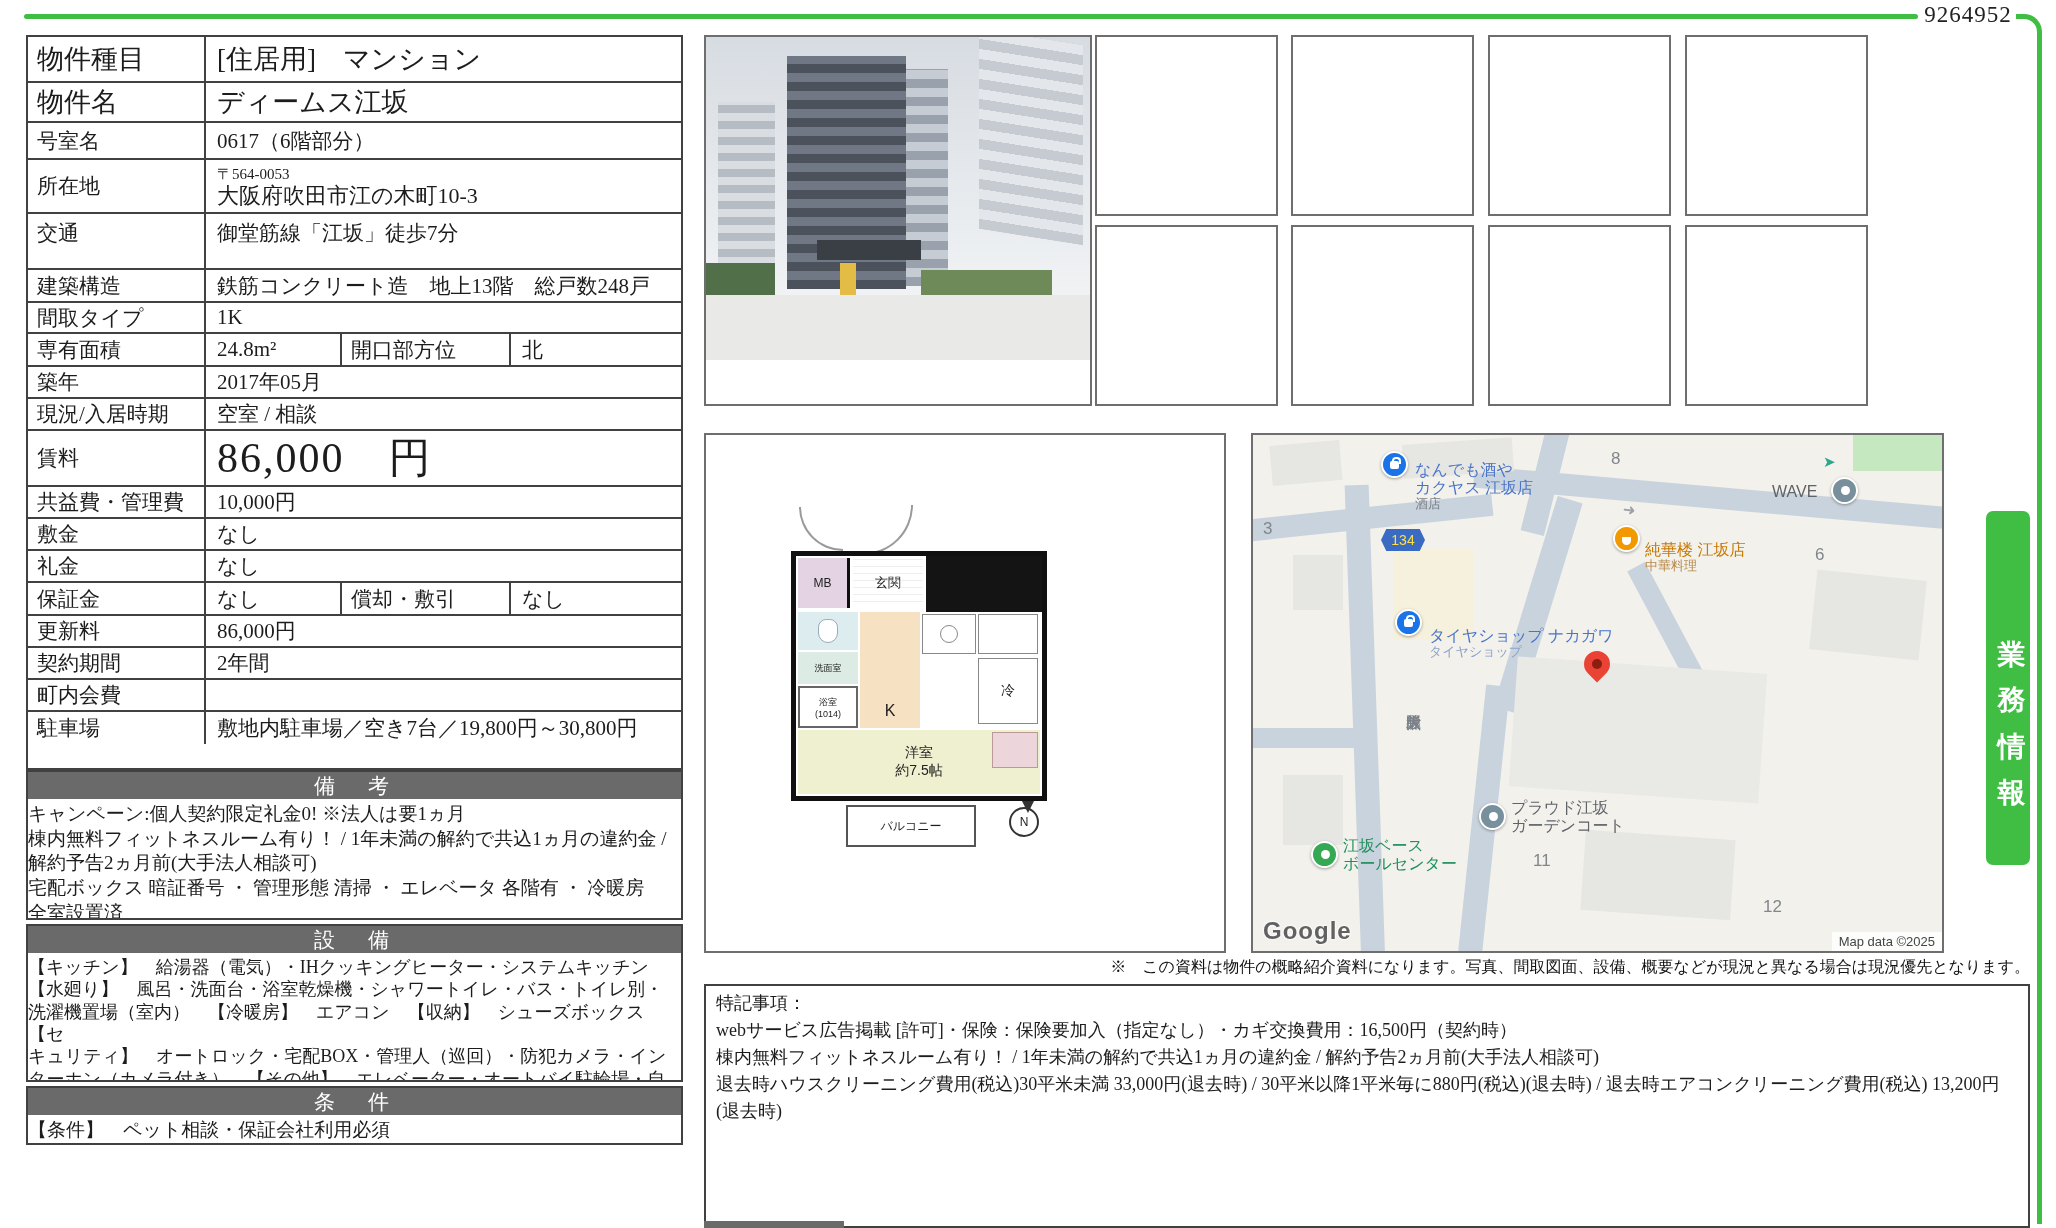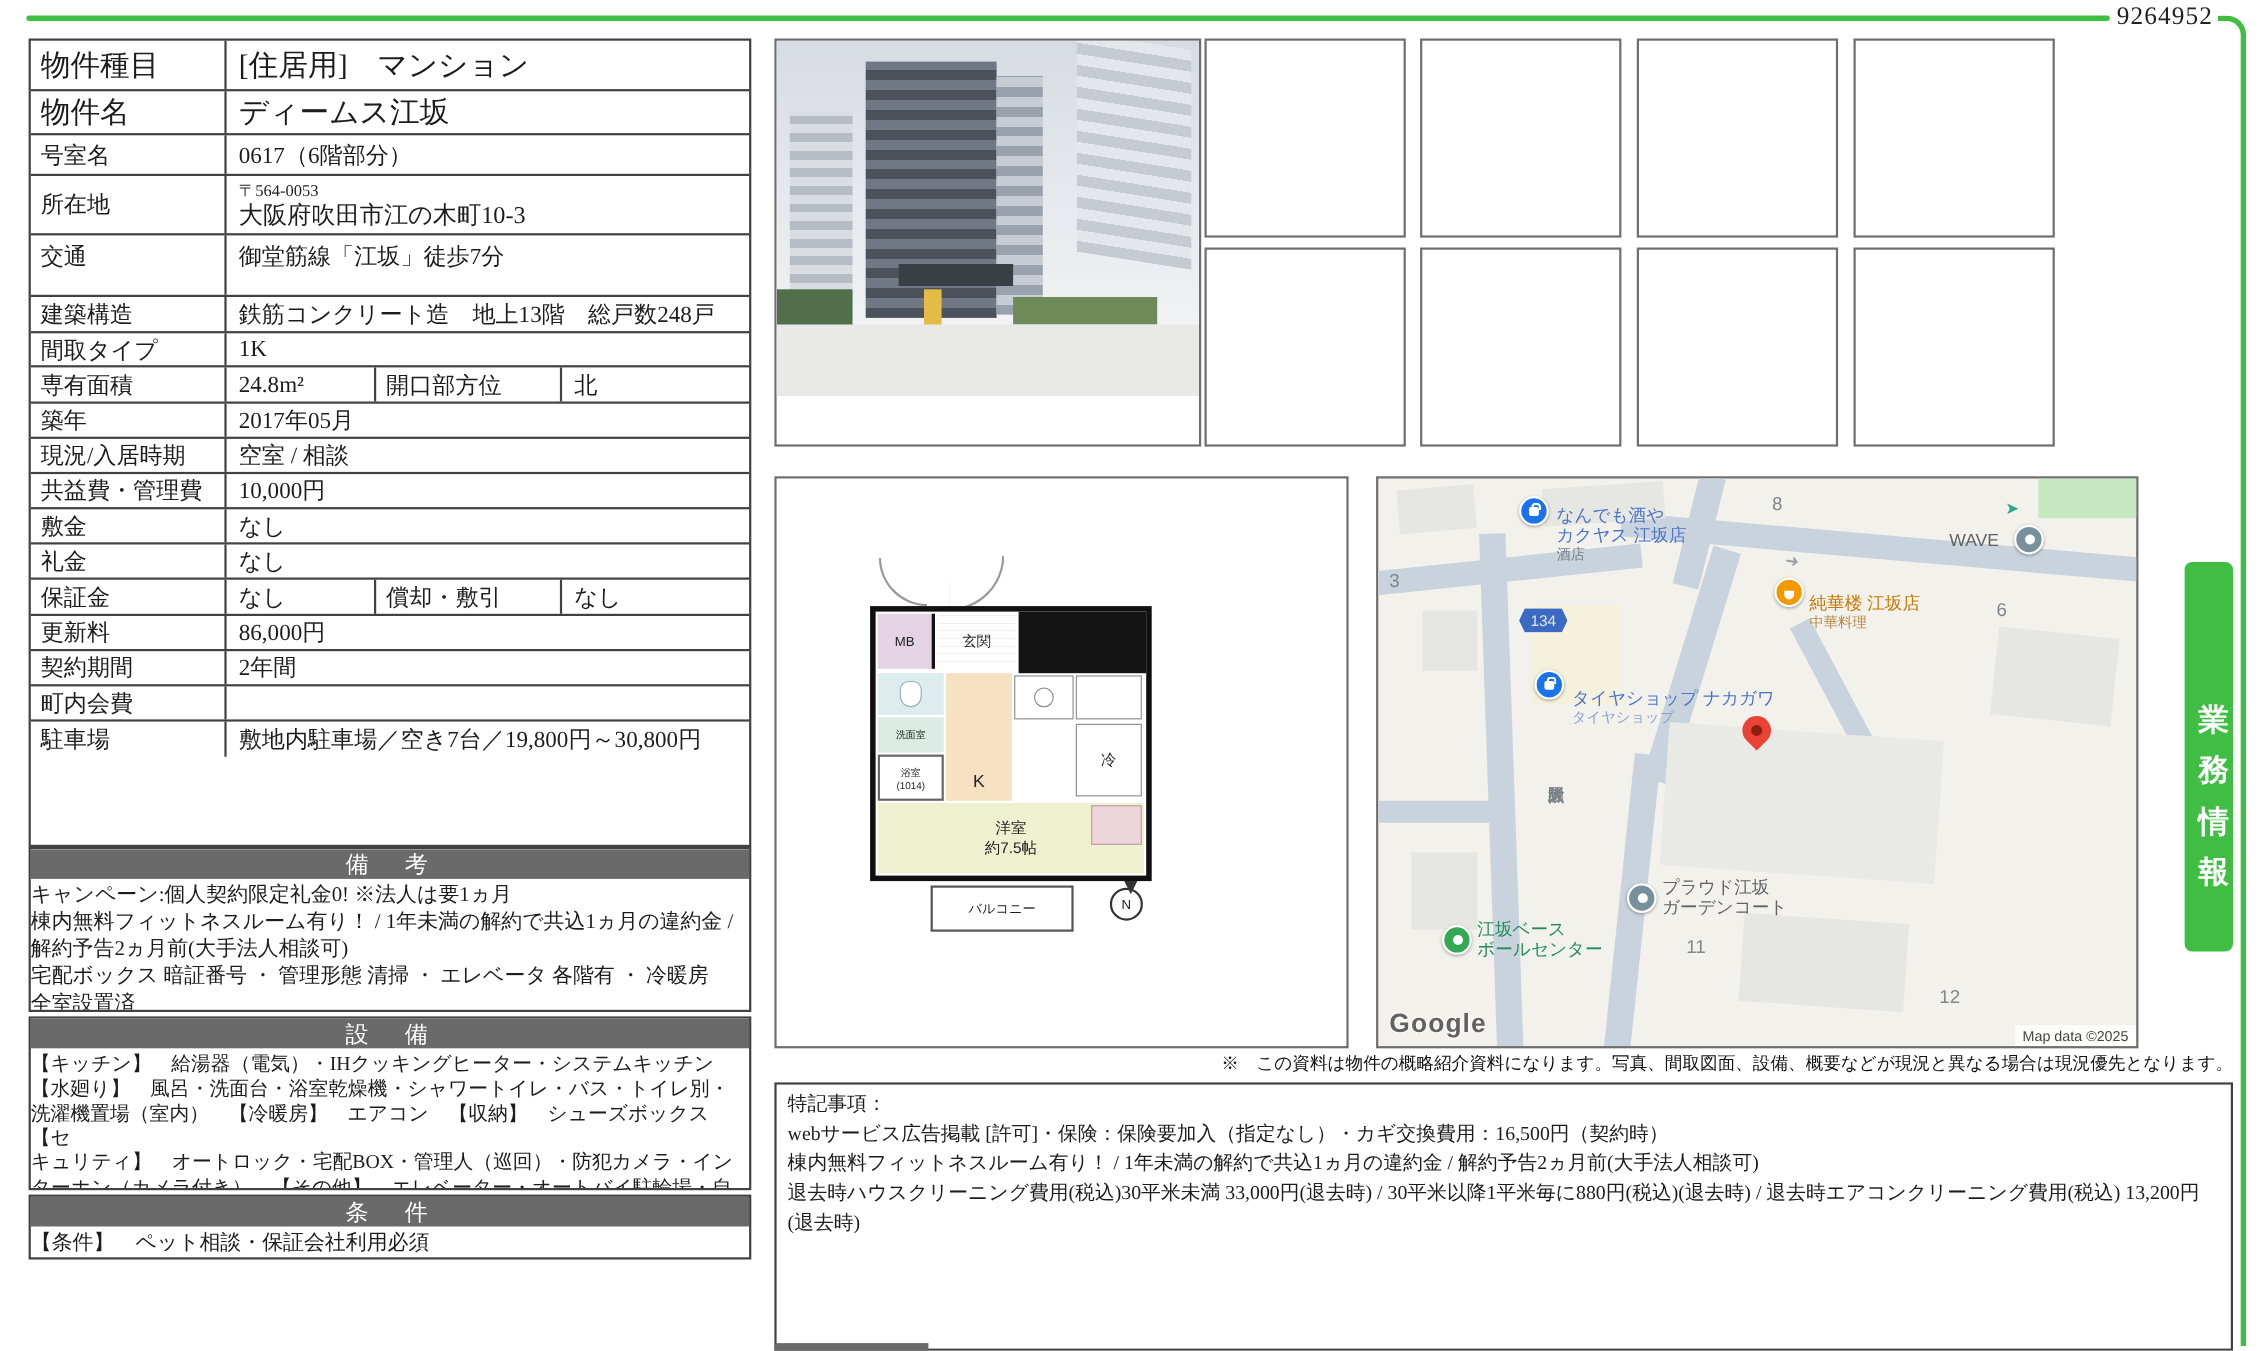--- a/index.html
+++ b/index.html
@@ -138,20 +138,24 @@
     <div class="td">北</div>
   </div>
   <div class="tr" style="height:32px">
     <div class="th">築年</div>
     <div class="td">2017年05月</div>
   </div>
   <div class="tr" style="height:32px">
     <div class="th">現況/入居時期</div>
     <div class="td">空室 / 相談</div>
   </div>
+  <div class="tr" style="height:56px">
+    <div class="th">賃料</div>
+    <div class="td rent-val">86,000　円</div>
+  </div>
   <div class="tr" style="height:32px">
     <div class="th">共益費・管理費</div>
     <div class="td">10,000円</div>
   </div>
   <div class="tr" style="height:32px">
     <div class="th">敷金</div>
     <div class="td">なし</div>
   </div>
   <div class="tr" style="height:32px">
     <div class="th">礼金</div>
@@ -284,21 +288,21 @@
   </div>
   <div class="map-label lbl-num" style="left:358px;top:14px">8</div>
   <div class="map-label lbl-gray" style="left:519px;top:48px">WAVE</div>
   <div class="pin gray" style="left:578px;top:42px"></div>
   <div class="pin orange" style="left:360px;top:90px"></div>
   <div class="map-label lbl-orange" style="left:392px;top:88px">
     <span>純華楼 江坂店</span>
     <span class="sub" style="display:block;color:#b98a4a">中華料理</span>
   </div>
   <div class="map-label lbl-num" style="left:562px;top:110px">6</div>
-  <div style="position:absolute;left:128px;top:118px;width:44px;height:22px;background:#3b6ac2;color:#e5e5e5;font-size:14px;
+  <div style="position:absolute;left:128px;top:94px;width:44px;height:22px;background:#3b6ac2;color:#fde047;font-size:14px;
               display:flex;align-items:center;justify-content:center;clip-path:polygon(12% 0,88% 0,100% 50%,88% 100%,12% 100%,0 50%)">134</div>
   <div class="map-label lbl-num" style="left:10px;top:84px">3</div>
   <div class="pin blue" style="left:142px;top:174px"></div>
   <div class="map-label lbl-blue" style="left:176px;top:174px">
     <span>タイヤショップ ナカガワ</span>
     <span class="sub" style="display:block;color:#8ba0c9">タイヤショップ</span>
   </div>
   <div class="marker" style="left:331px;top:216px"></div>
   <div class="map-label lbl-road" style="left:152px;top:268px">熊野大阪線</div>
   <div class="pin gray" style="left:226px;top:368px"></div>

